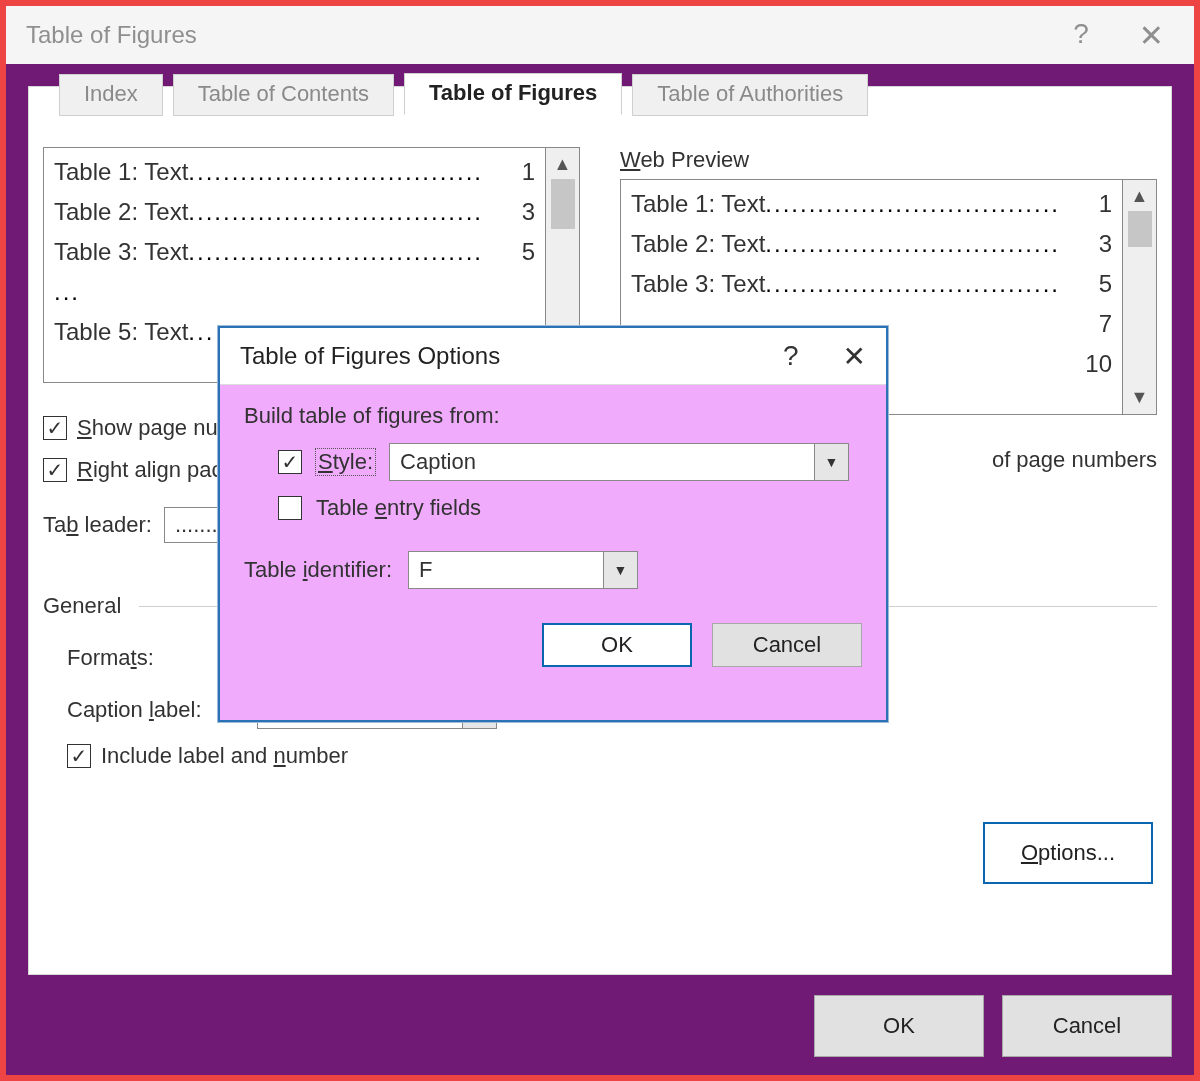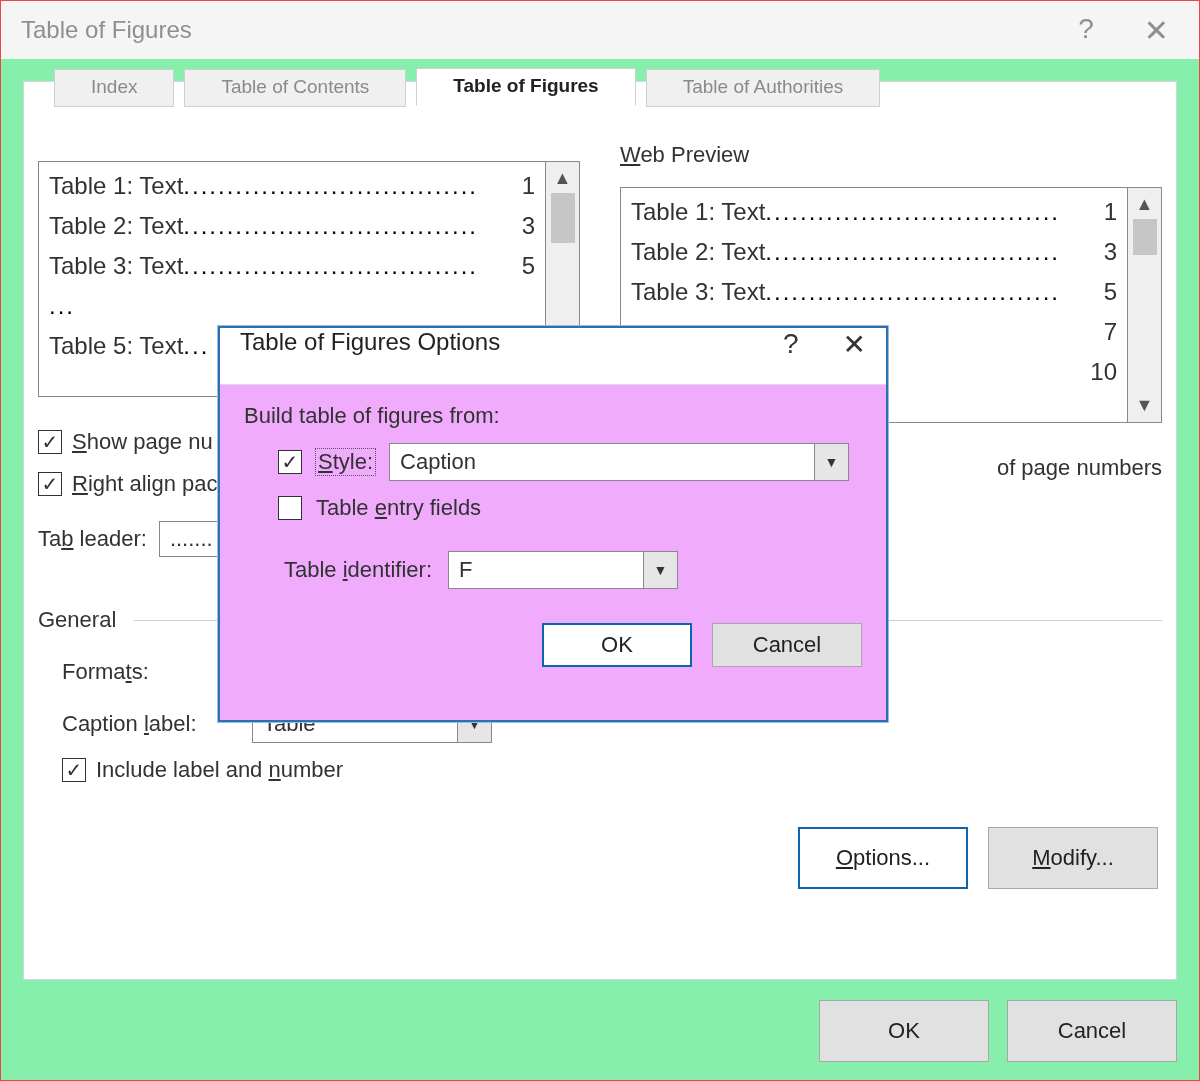--- a/index.html
+++ b/index.html
@@ -10,22 +10,22 @@
     font-family:"Segoe UI",Tahoma,Arial,sans-serif;
     font-size:22px;
     color:#323232;
     position:relative;
     overflow:hidden;
   }
 
   
   .dlg-main {
     position:absolute; inset:0;
-    background:#86efac;
-    border:1px solid #ef4444;
+    background:#701a75;
+    border:6px solid #ef4444;
   }
   .titlebar {
     height:58px;
     display:flex; align-items:center;
     padding:0 20px;
     color:#8f8f8f;
     font-size:24px;
     background:#f5f5f5;
     justify-content:space-between;
   }
@@ -35,42 +35,42 @@
   .body {
     position:absolute; left:22px; right:22px; top:80px; bottom:100px;
     background:#fff;
     border:1px solid #d6d6d6;
     padding:10px 14px 20px 14px;
   }
 
   
   .tabs { position:absolute; left:30px; top:-14px; display:flex; gap:10px; }
   .tab {
-    padding:6px 36px 8px;
+    padding:6px 24px 8px;
     border:1px solid #cfcfcf;
     background:#f0f0f0;
     color:#8a8a8a;
-    font-size:19px;
+    font-size:22px;
     position:relative;
     top:1px;
   }
   .tab.active {
     background:#fff;
     color:#222;
     font-weight:600;
     border-bottom:1px solid #fff;
     top:0;
   }
 
   .columns { display:flex; gap:40px; margin-top:50px; }
   .col { flex:1; }
   .col-label { font-size:22px; margin-bottom:6px; display:block; }
 
   
-  .preview-wrap { display:flex;margin-top:19px; }
+  .preview-wrap { display:flex; }
   .preview {
     flex:1;
     height:236px;
     border:1px solid #888;
     background:#fff;
     font-size:24px;
     line-height:40px;
     padding:4px 10px;
     overflow:hidden;
   }
@@ -145,35 +145,35 @@
   .modal {
     position:absolute;
     left:218px; top:326px;
     width:670px; height:396px;
     border:2px solid #2a72b5;
     background:#fff;
     box-shadow:0 0 0 1px #9cbbd8;
     display:flex; flex-direction:column;
   }
   .modal .m-title {
-    height:56px; display:flex; 
+    height:56px; display:flex; align-items:center;
     padding:0 20px; font-size:24px; font-weight:400; color:#222;
     justify-content:space-between;
     background:#fff;
   }
   .modal .m-title .icons { display:flex; gap:44px; font-size:28px; color:#333; }
   .modal .m-body {
     flex:1; background:#f0abfc; border-top:1px solid #dcdcdc;
     padding:18px 24px 14px;
     font-size:22px;
   }
   .modal .m-row { display:flex; align-items:center; gap:14px; margin-top:14px; margin-left:34px; }
   .modal .m-row .chkbox { width:24px; height:24px; }
   .modal .m-row label.styled { outline:1px dotted #555; padding:0 2px; }
-  .modal .m-row2 { display:flex; align-items:center; gap:16px; margin-top:30px;margin-left:40px; }
+  .modal .m-row2 { display:flex; align-items:center; gap:16px; margin-top:30px; }
   .modal .m-buttons {
     display:flex; gap:20px; justify-content:flex-end;
     margin-top:34px;
   }
   .modal .m-buttons .btn-std { min-width:150px; height:44px; }
 
   u.ak { text-decoration:underline; }
 </style>
 </head>
 <body>
@@ -328,23 +328,20 @@
             <span>Include label and <u class="ak">n</u>umber</span>
           </div>
         </div>
       </div>
     </div>
 
     <div class="main-buttons">
       <div class="btn-std btn-primary-outline">
           <span><u class="ak">O</u>ptions...</span>
         </div>
-      <div class="btn-std">
-          <span><u class="ak">M</u>odify...</span>
-        </div>
     </div>
 
   </div>
 
   <div class="main-buttons2">
     <div class="btn-std">OK</div>
     <div class="btn-std">Cancel</div>
   </div>
 
 </div>

